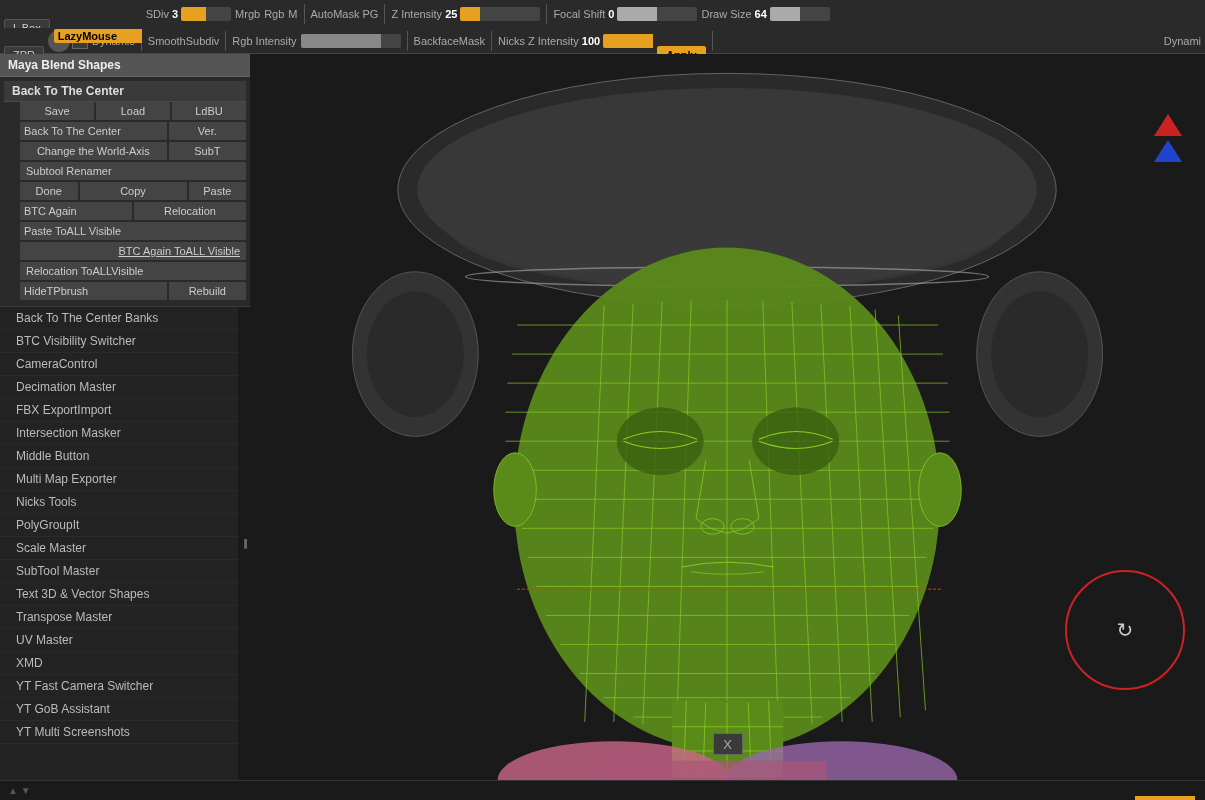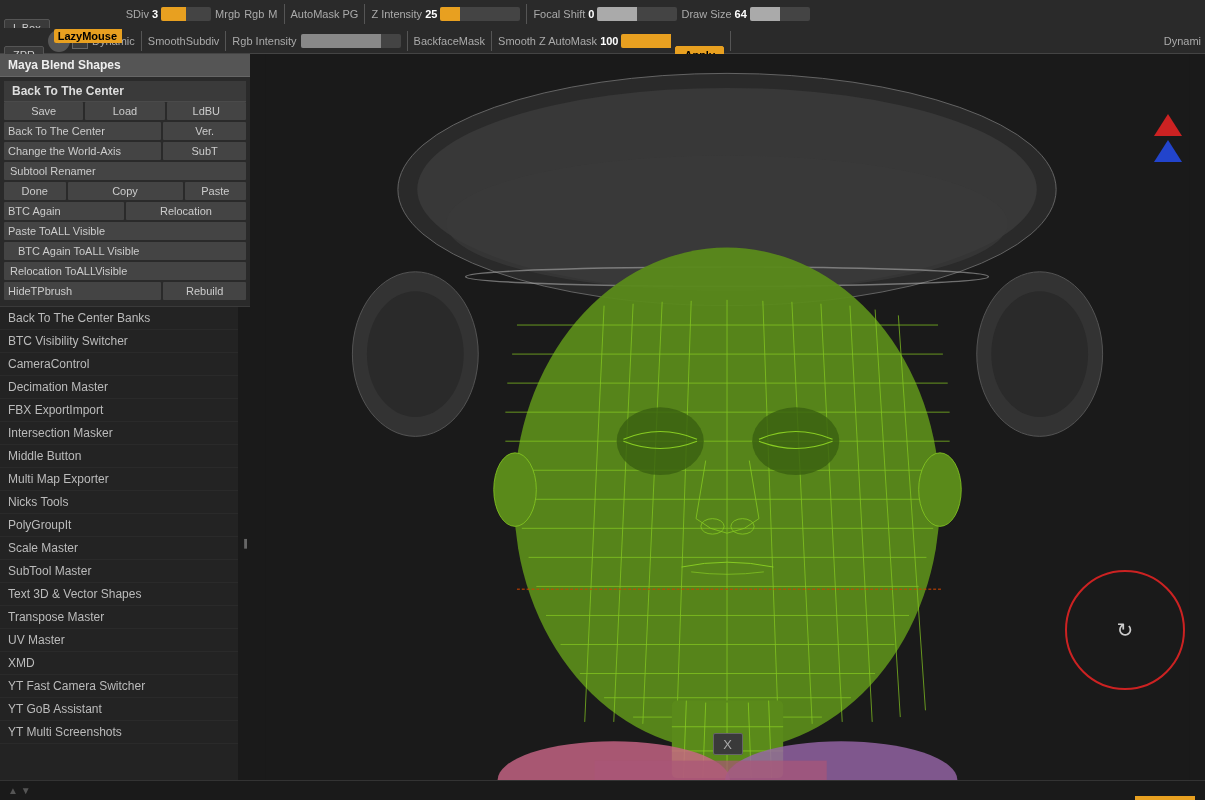--- a/index.html
+++ b/index.html
@@ -111,20 +111,21 @@
     .plugin-section {
       background: #2a2a2a;
       border-bottom: 1px solid #3a3a3a;
       padding: 4px 4px;
     }
 
     .btn-row {
       display: flex;
       gap: 2px;
       margin-bottom: 2px;
+      margin-left: 16px;
     }
 
     .panel-btn {
       flex: 1;
       background: #444;
       border: none;
       color: #ccc;
       padding: 3px 4px;
       font-size: 11px;
       cursor: pointer;
@@ -143,21 +144,21 @@
     .plugin-list {
       flex: 1;
       overflow-y: auto;
       background: #232323;
     }
     .plugin-list::-webkit-scrollbar { width: 8px; }
     .plugin-list::-webkit-scrollbar-track { background: #1a1a1a; }
     .plugin-list::-webkit-scrollbar-thumb { background: #4a4a4a; }
 
     .plugin-list-item {
-      padding: 4px 8px;
+      padding: 4px 16px;
       color: #bbb;
       font-size: 12px;
       cursor: pointer;
       border-bottom: 1px solid #2a2a2a;
     }
 
     .scroll-arrow {
       width: 12px;
       background: #1a1a1a;
       display: flex;
@@ -260,21 +261,21 @@
       background: #e8a020;
       border-radius: 2px 0 0 2px;
     }
   </style>
 </head>
 <body>
 
 <div class="top-toolbar">
   <button class="toolbar-btn">L Box</button>
   <div class="toolbar-slider-group">
-    <div class="slider-track" style="width:68px;margin-top:44px;">
+    <div class="slider-track" style="width:88px;margin-top:44px;">
       <div class="orange-slider" style="width:90px;"></div>
       <span style="position:absolute;left:4px;font-size:11px;color:#000;font-weight:bold;">LazyMouse</span>
     </div>
   </div>
   <div class="toolbar-slider-group">
     <span class="toolbar-label">SDiv</span>
     <span class="toolbar-number">3</span>
     <div class="slider-track" style="width:50px;">
       <div class="orange-slider" style="width:25px;"></div>
     </div>
@@ -321,21 +322,21 @@
   <span class="toolbar-label">SmoothSubdiv</span>
   <div class="toolbar-divider"></div>
   <span class="toolbar-label">Rgb Intensity</span>
   <div class="slider-track" style="width:100px;">
     <div class="orange-slider" style="width:80px;background:#888;"></div>
   </div>
   <div class="toolbar-divider"></div>
   <span class="toolbar-label">BackfaceMask</span>
   <div class="toolbar-divider"></div>
   <div class="toolbar-slider-group">
-    <span class="toolbar-label">Smooth Z AutoMask</span>
+    <span class="toolbar-label">Nicks Z Intensity</span>
     <span class="toolbar-number">100</span>
     <div class="slider-track" style="width:50px;">
       <div class="orange-slider" style="width:50px;"></div>
     </div>
   </div>
   <button class="toolbar-btn active">Apply</button>
   <div class="toolbar-divider"></div>
   <span class="toolbar-label" style="margin-left:auto;">Dynami</span>
 
   <div style="position:absolute;bottom:0;right:10px;width:60px;height:4px;background:#e8a020;"></div>
@@ -354,21 +355,21 @@
         <button class="panel-btn">Load</button>
         <button class="panel-btn">LdBU</button>
       </div>
 
       <div class="btn-row">
         <button class="panel-btn wide" style="text-align:left;padding-left:4px;">Back To The Center</button>
         <button class="panel-btn">Ver.</button>
       </div>
 
       <div class="btn-row">
-        <button class="panel-btn wide" style="text-align:left;padding-left:4px;">Change the World-Axis</button>
+        <button class="panel-btn wide" style="text-align:center;padding-left:4px;">Change the World-Axis</button>
         <button class="panel-btn">SubT</button>
       </div>
 
       <div class="btn-row">
         <button class="panel-btn full" style="width:100%;">Subtool Renamer</button>
       </div>
 
       <div class="btn-row">
         <button class="panel-btn">Done</button>
         <button class="panel-btn wide">Copy</button>
@@ -378,21 +379,21 @@
       <div class="btn-row">
         <button class="panel-btn wide" style="text-align:left;padding-left:4px;">BTC Again</button>
         <button class="panel-btn wide">Relocation</button>
       </div>
 
       <div class="btn-row">
         <button class="panel-btn full" style="width:100%;text-align:left;padding-left:4px;">Paste ToALL Visible</button>
       </div>
 
       <div class="btn-row">
-        <button class="panel-btn full" style="width:100%;text-align:left;padding-left:14px;">BTC Again ToALL Visible</button>
+        <button class="panel-btn full" style="width:100%;text-align:right;padding-left:14px;text-decoration:underline;">BTC Again ToALL Visible</button>
       </div>
 
       <div class="btn-row">
         <button class="panel-btn full" style="width:100%;text-align:left;">Relocation ToALLVisible</button>
       </div>
 
       <div class="btn-row">
         <button class="panel-btn wide" style="text-align:left;padding-left:4px;">HideTPbrush</button>
         <button class="panel-btn">Rebuild</button>
       </div>

